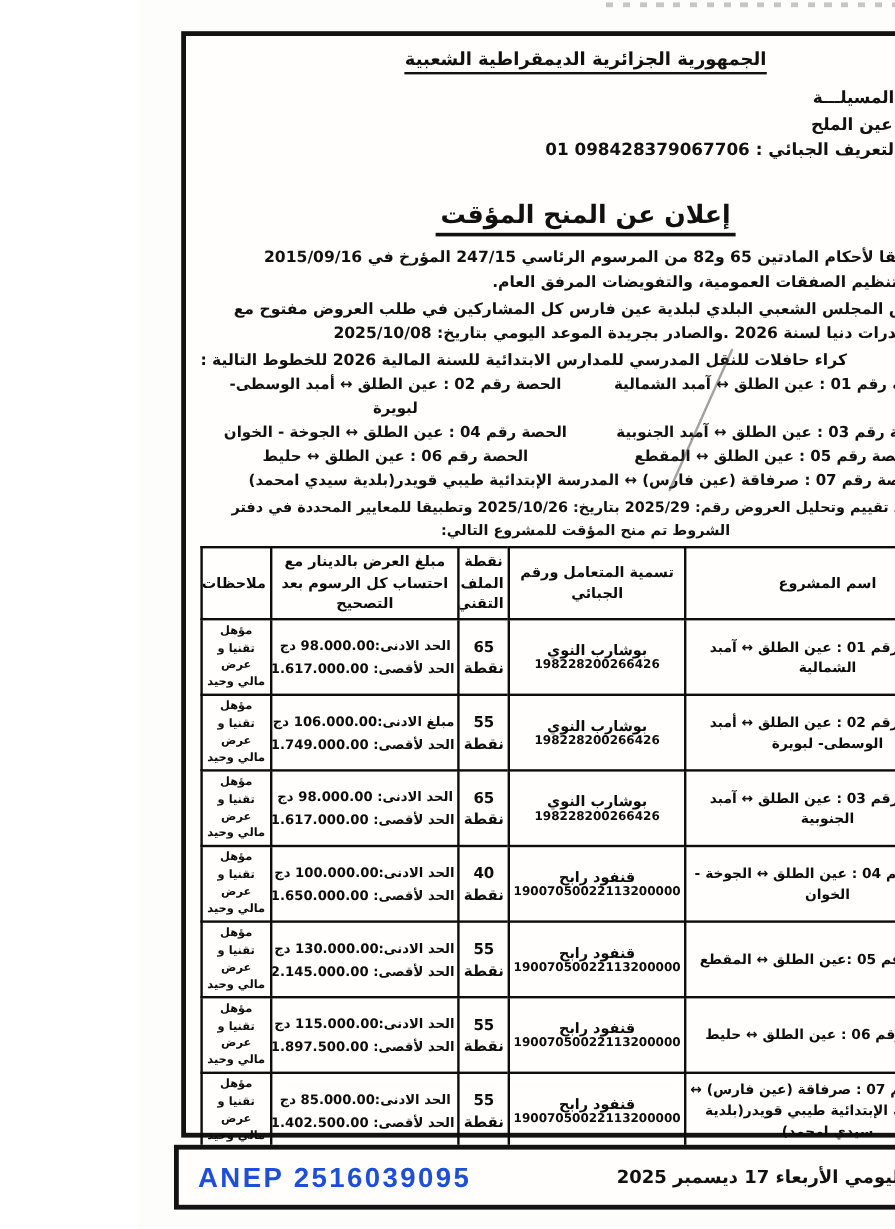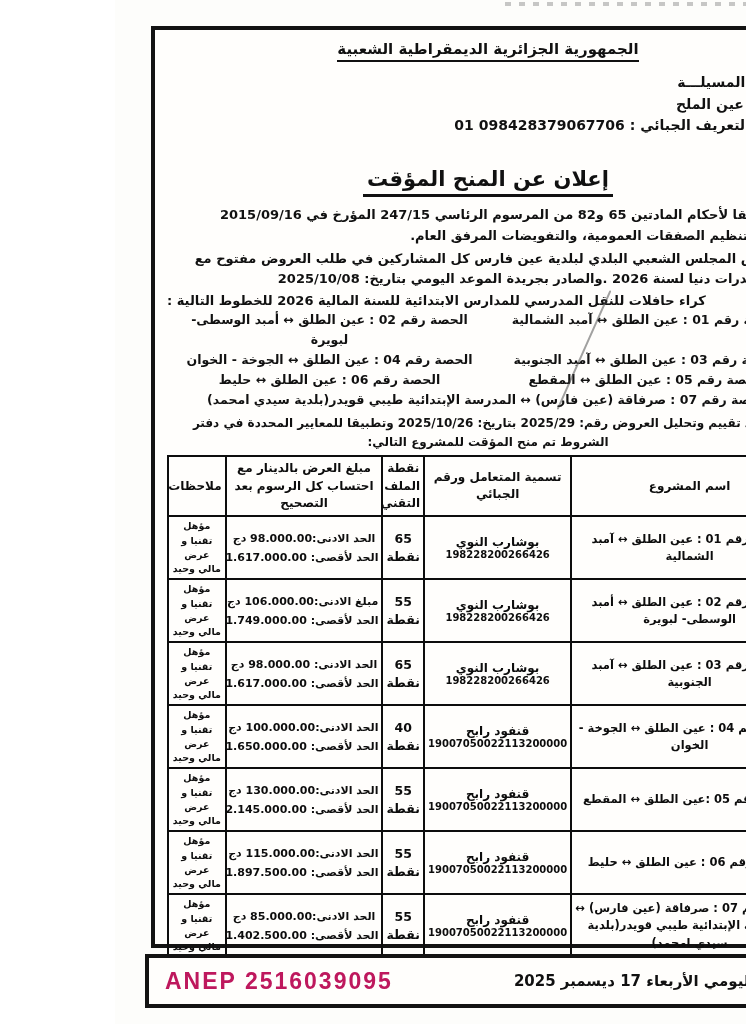--- a/index.html
+++ b/index.html
@@ -79,21 +79,21 @@
     text-align:justify;text-align-last:center;
   }
   .footer-box{
     position:absolute;top:954px;left:30px;width:684px;height:54px;
     border:4px solid #131313;box-sizing:border-box;background:#fffefc;
     display:flex;align-items:center;justify-content:space-between;
     padding:0 16px;direction:ltr;
   }
   .anep{
     font-family:"Liberation Sans", sans-serif;font-weight:bold;font-size:23px;
-    letter-spacing:2px;color:#be185d;
+    letter-spacing:2px;color:#1d4ed8;
   }
   .journal{font-size:15px;font-weight:bold;direction:rtl;}
   .scan-line{
     position:absolute;top:255px;left:428px;width:2px;height:130px;
     background:#444;transform:rotate(24deg);opacity:.5;border-radius:2px;
   }
 </style>
 </head>
 <body>
 

